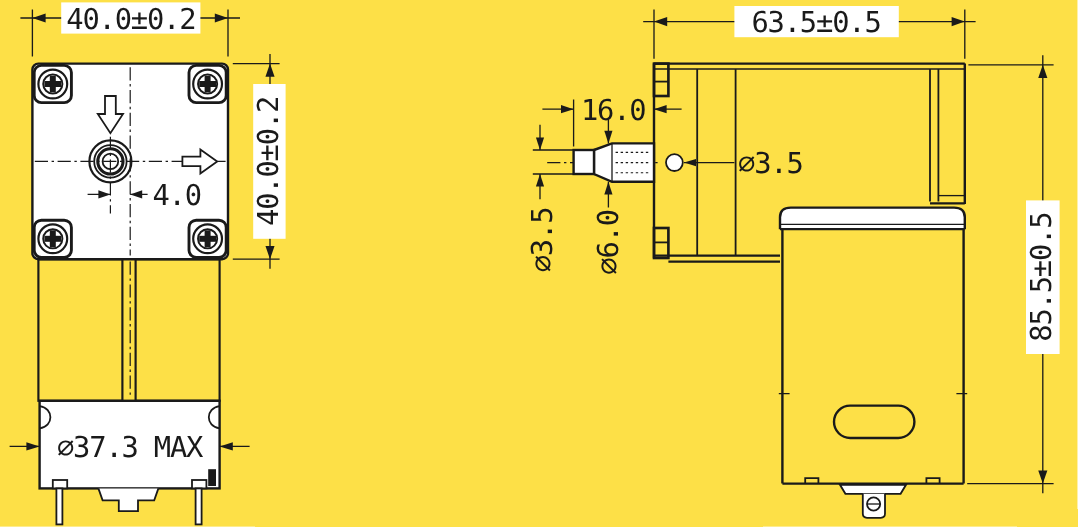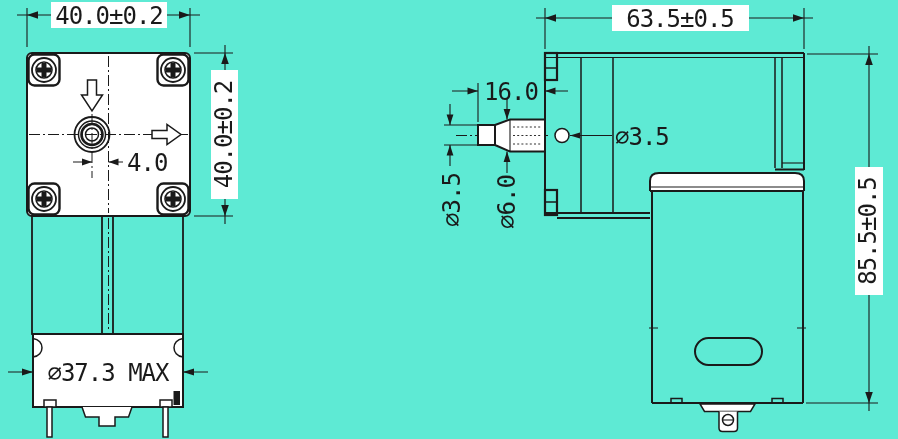--- a/index.html
+++ b/index.html
@@ -1,16 +1,16 @@
 <!DOCTYPE html>
 <html><head>
 <meta charset="utf-8">
 <style>
   html,body{margin:0;padding:0;background:#fff;}
-  .canvas{position:relative;width:898px;height:439px;background:#5eead4;overflow:hidden;}
+  .canvas{position:relative;width:898px;height:439px;background:#fde047;overflow:hidden;}
   svg{display:block;}
   svg text{font-family:"DejaVu Sans Mono","Liberation Mono",monospace;font-size:24px;letter-spacing:-1px;fill:#1a1a1a;}
   .ln{stroke:#1a1a1a;fill:none;}
   .w2{stroke-width:2;} .w1{stroke-width:1.1;} .w15{stroke-width:1.5;} .w25{stroke-width:2.4;}
   .fillw{fill:#ffffff;}
   .dark{fill:#1a1a1a;stroke:none;}
   .cl{stroke:#1a1a1a;stroke-width:1;stroke-dasharray:11 3 2 3;fill:none;}
   .dot{stroke:#1a1a1a;stroke-width:0.9;stroke-dasharray:2 2.2;fill:none;}
   .mask{fill:#ffffff;stroke:none;}
 </style>

